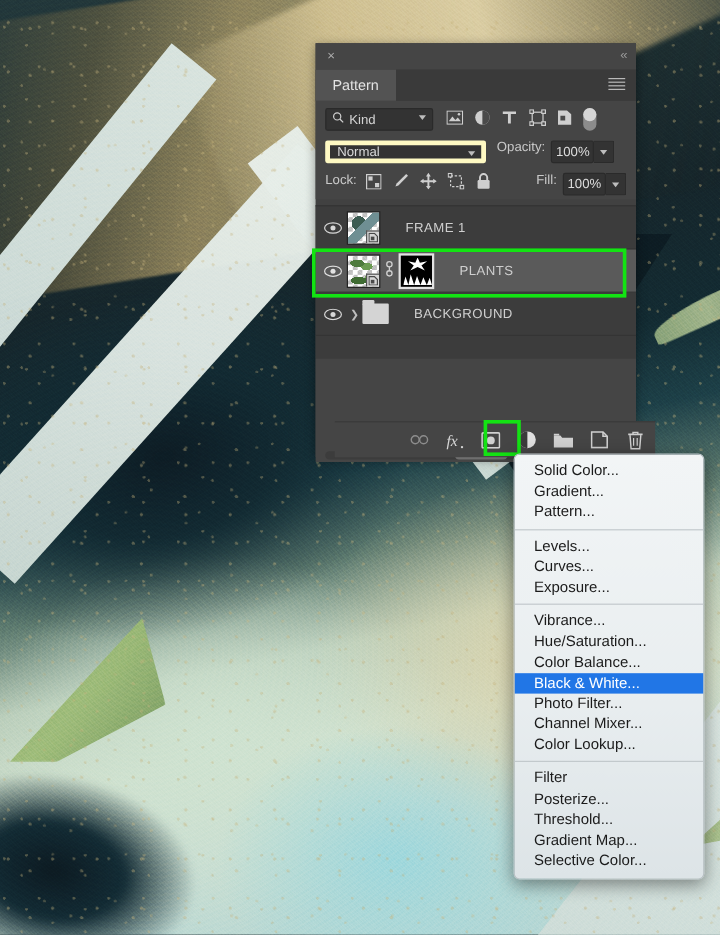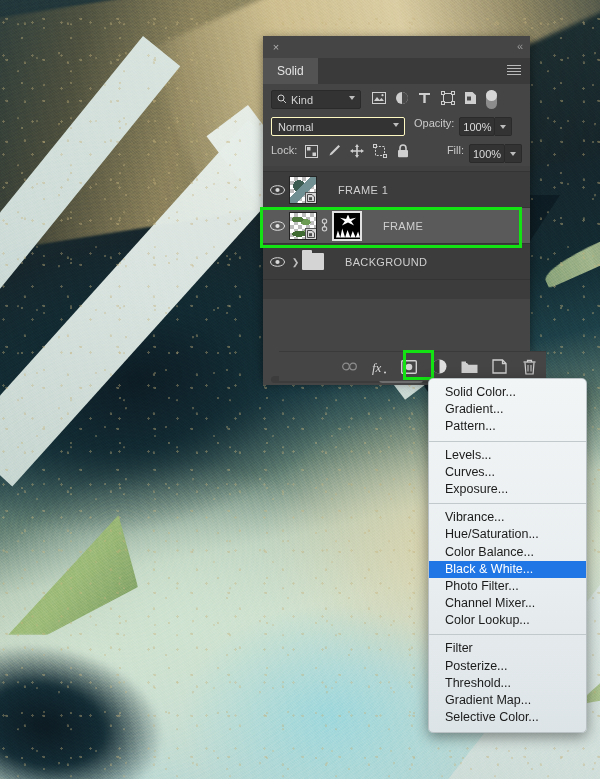--- a/index.html
+++ b/index.html
@@ -263,21 +263,21 @@
     position: relative;
     cursor:pointer;
   }
   .ftoggle::after{
     content:''; position:absolute; left:0; top:0; width:11px; height:11px;
     background:#d6d6d6; border-radius:50%;
   }
 
   .blend-select {
     width: 134px; height: 19px;
-    background:#333; border:1px solid #fef9c3; border-radius:2px;
+    background:#333; border:4px solid #fef9c3; border-radius:2px;
     display:flex;align-items:center;padding-left:6px;position:relative;
     color:#d8d8d8;font-size:11px;cursor:pointer;
   }
   .blend-select .caret{position:absolute;right:5px;top:5px;}
   .op-label{ margin-left:9px; color:#c9c9c9; font-size:11px; }
   .num-field{
     width:36px;height:19px;background:#333;border:1px solid #2a2a2a;border-radius:2px;
     color:#dcdcdc;font-size:11px;display:flex;align-items:center;justify-content:center;
     margin-left:5px;cursor:text;
   }
@@ -433,21 +433,21 @@
   </div>
 
   <div id="layers-panel">
 
     <div class="panel-topbar">
       <div class="panel-close">×</div>
       <div class="panel-collapse">«</div>
     </div>
 
     <div class="panel-tabs">
-      <div class="panel-tab">Solid</div>
+      <div class="panel-tab">Pattern</div>
       <div class="panel-menu-btn">
         <span></span>
           <span></span>
           <span></span>
           <span></span>
       </div>
     </div>
 
     <div class="panel-body">
 
@@ -596,21 +596,21 @@
           <svg width="9" height="14" viewBox="0 0 9 14">
               <path d="M4.5 1 a2.2 2.2 0 0 1 0 4.4 a2.2 2.2 0 0 1 0 -4.4 Z" fill="none" stroke="#cfcfcf" stroke-width="1.1"></path>
               <path d="M4.5 8.6 a2.2 2.2 0 0 1 0 4.4 a2.2 2.2 0 0 1 0 -4.4 Z" fill="none" stroke="#cfcfcf" stroke-width="1.1"></path>
               <line x1="4.5" y1="5" x2="4.5" y2="9" stroke="#cfcfcf" stroke-width="1.1"></line>
             </svg>
         </div>
         <div class="mask-thumb">
           <div class="m1"></div>
           <div class="m2"></div>
         </div>
-        <span class="layer-name">FRAME</span>
+        <span class="layer-name">PLANTS</span>
       </div>
 
       <div class="layer-item">
         <div class="eye">
           <svg width="15" height="10" viewBox="0 0 15 10">
               <ellipse cx="7.5" cy="5" rx="7" ry="4.3" fill="none" stroke="#d8d8d8" stroke-width="1"></ellipse>
               <circle cx="7.5" cy="5" r="2.1" fill="#d8d8d8"></circle>
             </svg>
         </div>
         <div class="group-arrow">❯</div>

